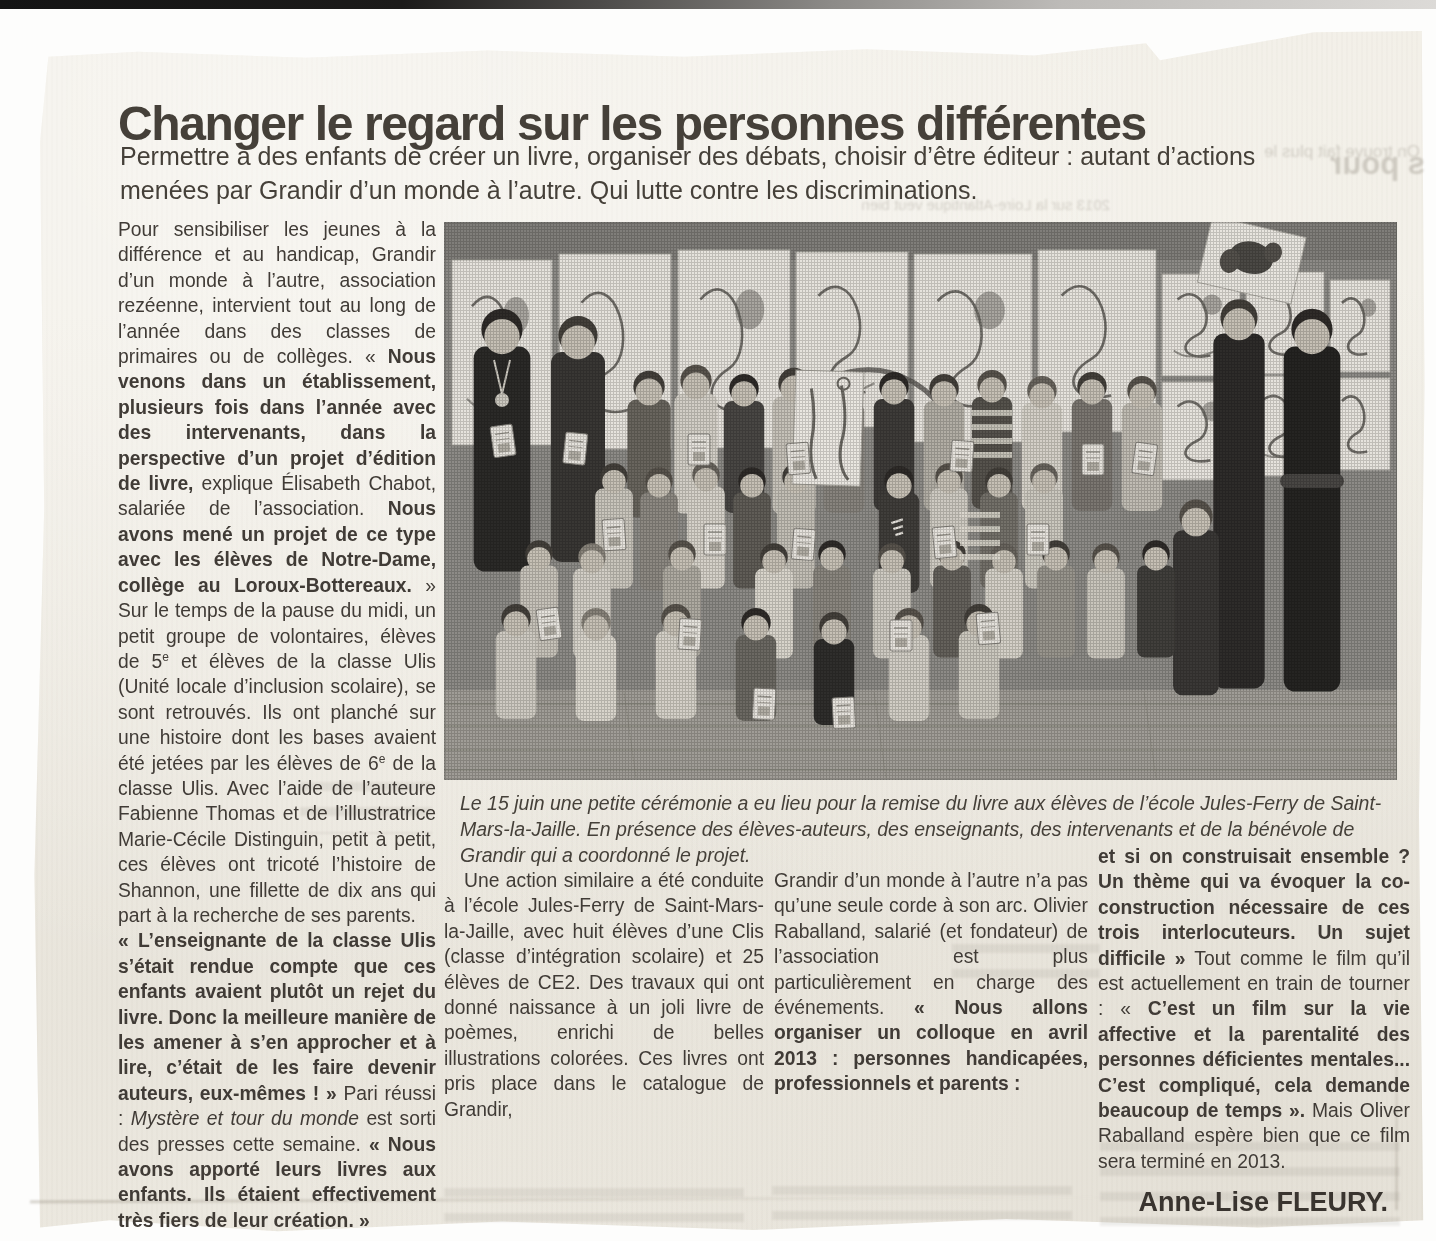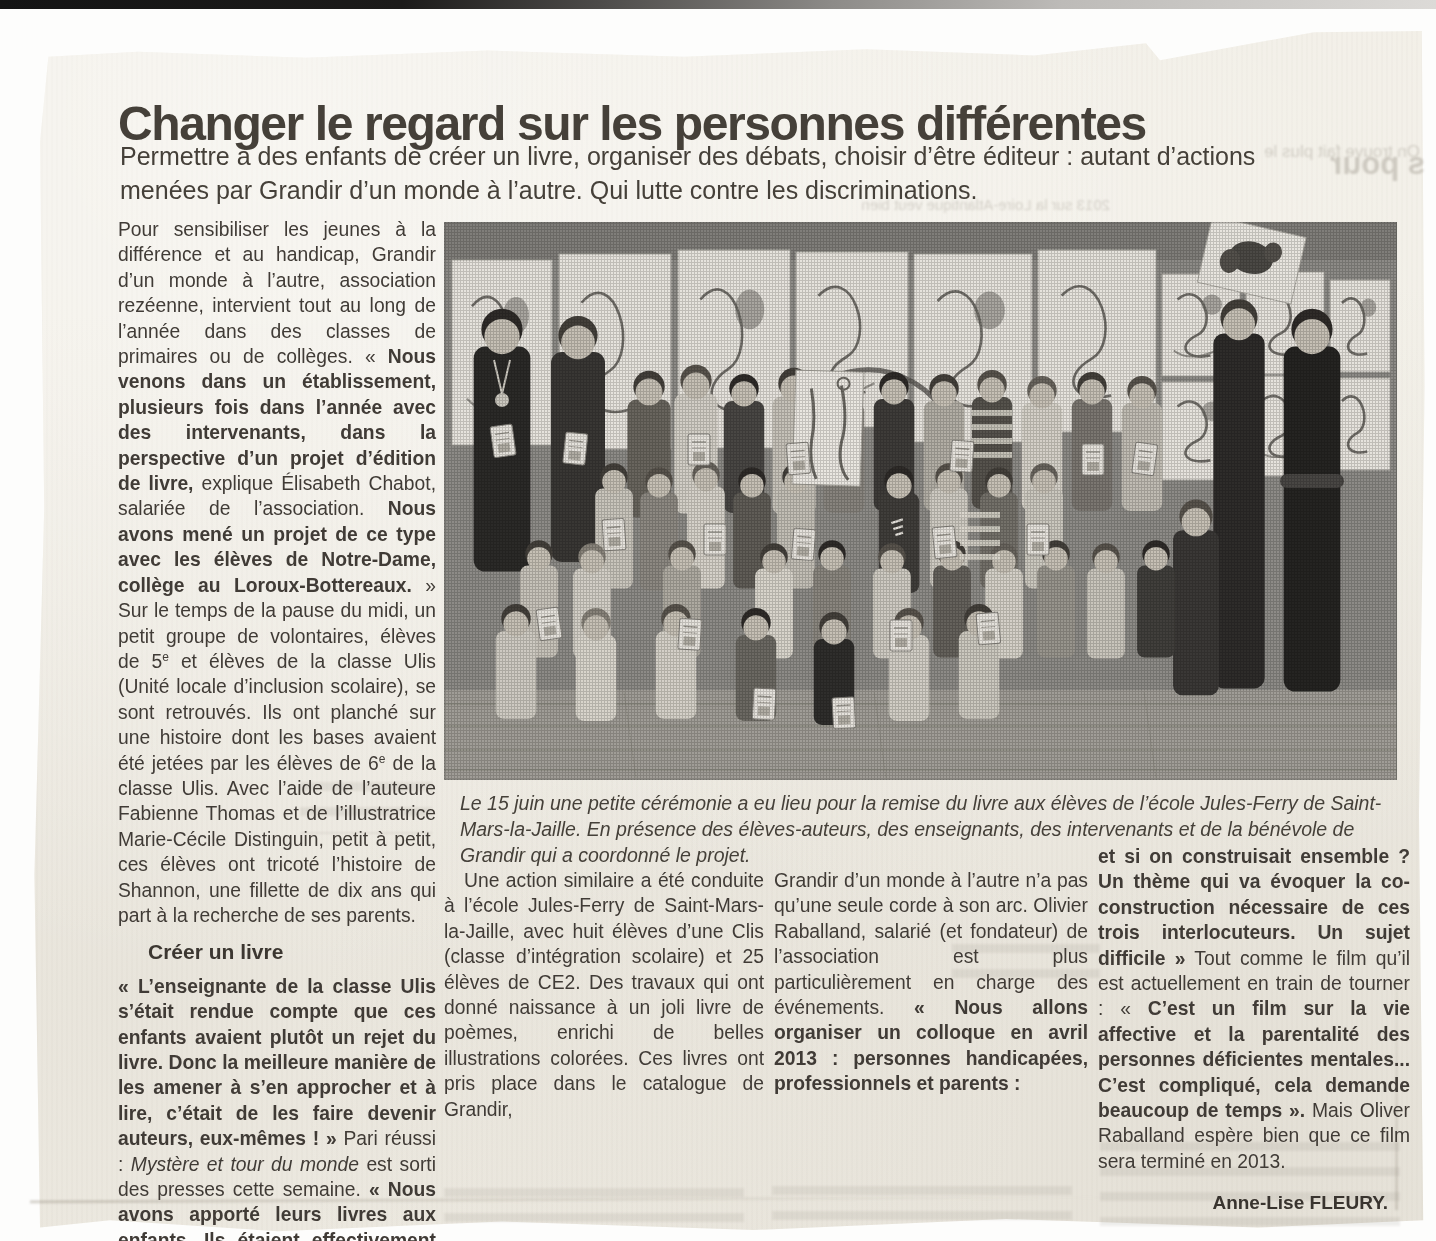--- a/index.html
+++ b/index.html
@@ -58,21 +58,21 @@
   .bodycol p{margin:0;}
   .bodycol p.indent{text-indent:20px;}
   .bodycol .b{font-weight:bold;}
   .bodycol .i{font-style:italic;}
   .bodycol sup{font-size:12px;line-height:0;}
   .section-heading{
     font-weight:bold;font-size:21px;text-align:left;
     padding-left:30px;margin:11px 0 9px 0;color:#3c3731;
   }
   .byline{
-    margin-top:16px;font-weight:bold;font-size:19px;text-align:right;
+    margin-top:16px;font-weight:bold;font-size:27px;text-align:right;
     padding-right:22px;color:#39342f;
   }
 
   
   .photo{
     position:absolute;left:444px;top:222px;width:953px;height:558px;
     background:#908e8a;overflow:hidden;
   }
   .photo svg{display:block;width:100%;height:100%;}
   .halftone{
@@ -114,21 +114,20 @@
 <div class="ghost-bars" style="left:444px;top:1188px;width:300px;height:44px;"></div>
 <div class="ghost-bars" style="left:772px;top:1186px;width:300px;height:50px;"></div>
 <div class="ghost-bars" style="left:952px;top:944px;width:148px;height:44px;"></div>
 <div class="ghost-bars" style="left:1100px;top:1142px;width:300px;height:92px;"></div>
 
 <h1 class="headline">Changer le regard sur les personnes différentes</h1>
 <div class="standfirst">Permettre à des enfants de créer un livre, organiser des débats, choisir d’être éditeur : autant d’actions menées par Grandir d’un monde à l’autre. Qui lutte contre les discriminations.</div>
 
 <div class="bodycol col-1">
     <p class=""><span>Pour sensibiliser les jeunes à la différence et au handicap, Grandir d’un monde à l’autre, association rezéenne, intervient tout au long de l’année dans des classes de primaires ou de collèges. « </span><span class="b">Nous venons dans un établissement, plusieurs fois dans l’année avec des intervenants, dans la perspective d’un projet d’édition de livre,</span><span> explique Élisabeth Chabot, salariée de l’association. </span><span class="b">Nous avons mené un projet de ce type avec les élèves de Notre-Dame, collège au Loroux-Bottereaux.</span><span> » Sur le temps de la pause du midi, un petit groupe de volontaires, élèves de 5</span><sup>e</sup><span> et élèves de la classe Ulis (Unité locale d’inclusion scolaire), se sont retrouvés. Ils ont planché sur une histoire dont les bases avaient été jetées par les élèves de 6</span><sup>e</sup><span> de la classe Ulis. Avec l’aide de l’auteure Fabienne Thomas et de l’illustratrice Marie-Cécile Distinguin, petit à petit, ces élèves ont tricoté l’histoire de Shannon, une fillette de dix ans qui part à la recherche de ses parents.</span></p>
-    <div class="section-heading">Créer un livre</div>
     <p class=""><span class="b">« L’enseignante de la classe Ulis s’était rendue compte que ces enfants avaient plutôt un rejet du livre. Donc la meilleure manière de les amener à s’en approcher et à lire, c’était de les faire devenir auteurs, eux-mêmes ! »</span><span> Pari réussi : </span><span class="i">Mystère et tour du monde</span><span> est sorti des presses cette semaine. </span><span class="b">« Nous avons apporté leurs livres aux enfants. Ils étaient effectivement très fiers de leur création. »</span></p>
   </div>
 
 <div class="photo">
   <svg id="photo-svg" viewBox="0 0 953 558" preserveAspectRatio="none">
       <rect x="0" y="0" width="953" height="558" fill="#8f8d89"></rect>
       <rect x="0" y="0" width="953" height="38" fill="#82807c"></rect>
       <rect x="0" y="468" width="953" height="90" fill="#a3a099"></rect>
       <line x1="0" y1="482" x2="953" y2="482" stroke="#868379" stroke-width="1.4" opacity="0.6"></line>
       <line x1="0" y1="504" x2="953" y2="504" stroke="#868379" stroke-width="1.4" opacity="0.6"></line>

